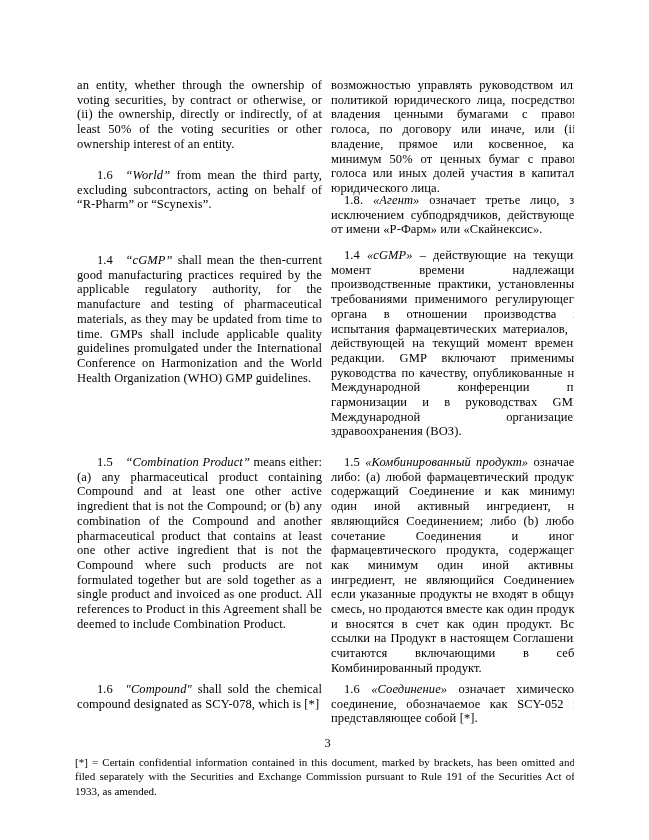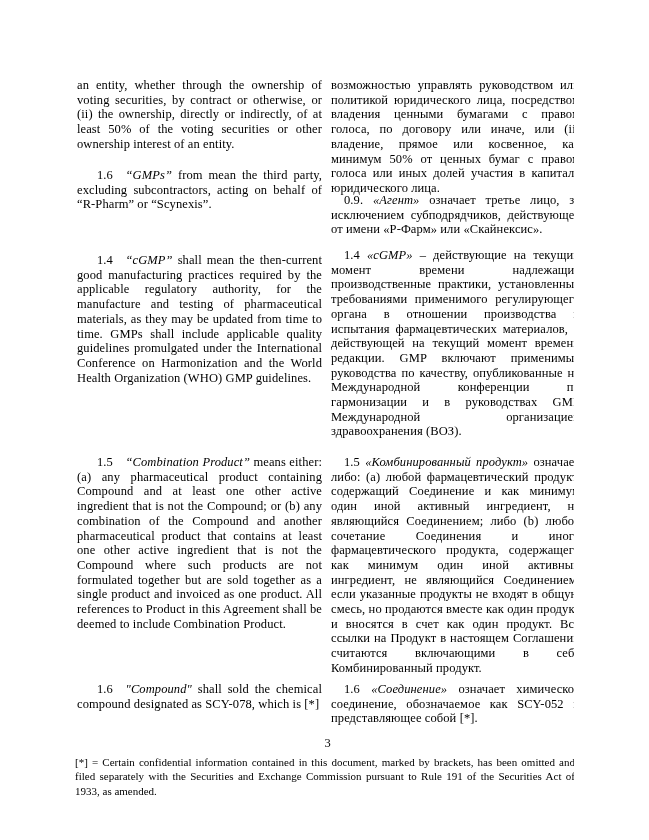--- a/index.html
+++ b/index.html
@@ -69,29 +69,29 @@
     text-align: justify;
   }
 </style>
 </head>
 <body>
 
 <div class="page">
 
   <div class="col left">
     <p class="en-p1"><span>an entity, whether through the ownership of voting securities, by contract or otherwise, or (ii) the ownership, directly or indirectly, of at least 50% of the voting securities or other ownership interest of an entity.</span></p>
-    <p class="en-p2 ind-en"><span>1.6 </span><em>“GMPs”</em><span> from mean the third party, excluding subcontractors, acting on behalf of “R-Pharm” or “Scynexis”.</span></p>
+    <p class="en-p2 ind-en"><span>1.6 </span><em>“World”</em><span> from mean the third party, excluding subcontractors, acting on behalf of “R-Pharm” or “Scynexis”.</span></p>
     <p class="en-p3 ind-en"><span>1.4 </span><em>“cGMP”</em><span> shall mean the then-current good manufacturing practices required by the applicable regulatory authority, for the manufacture and testing of pharmaceutical materials, as they may be updated from time to time.  GMPs shall include applicable quality guidelines promulgated under the International Conference on Harmonization and the World Health Organization (WHO) GMP guidelines.</span></p>
     <p class="en-p4 ind-en"><span>1.5 </span><em>“Combination Product”</em><span> means either: (a) any pharmaceutical product containing Compound and at least one other active ingredient that is not the Compound; or (b) any combination of the Compound and another pharmaceutical product that contains at least one other active ingredient that is not the Compound where such products are not formulated together but are sold together as a single product and invoiced as one product. All references to Product in this Agreement shall be deemed to include Combination Product.</span></p>
     <p class="en-p5 ind-en"><span>1.6 </span><em>"Compound"</em><span> shall sold the chemical compound designated as SCY-078, which is [*]</span></p>
   </div>
 
   <div class="col right">
     <p class="ru-p1"><span>возможностью управлять руководством или политикой юридического лица, посредством владения ценными бумагами с правом голоса, по договору или иначе, или (ii) владение, прямое или косвенное, как минимум 50% от ценных бумаг с правом голоса или иных долей участия в капитале юридического лица.</span></p>
-    <p class="ru-p2 ind-ru"><span>0.9. </span><em>«Агент»</em><span> означает третье лицо, за исключением субподрядчиков, действующее от имени «Р-Фарм» или «Скайнексис».</span></p>
+    <p class="ru-p2 ind-ru"><span>1.8. </span><em>«Агент»</em><span> означает третье лицо, за исключением субподрядчиков, действующее от имени «Р-Фарм» или «Скайнексис».</span></p>
     <p class="ru-p3 ind-ru"><span>1.4 </span><em>«cGMP»</em><span> – действующие на текущий момент времени надлежащие производственные практики, установленные требованиями применимого регулирующего органа в отношении производства и испытания фармацевтических материалов, в действующей на текущий момент времени редакции. GMP включают применимые руководства по качеству, опубликованные на Международной конференции по гармонизации и в руководствах GMP Международной организацией здравоохранения (ВОЗ).</span></p>
     <p class="ru-p4 ind-ru"><span>1.5 </span><em>«Комбинированный продукт»</em><span> означает либо: (а) любой фармацевтический продукт, содержащий Соединение и как минимум один иной активный ингредиент, не являющийся Соединением; либо (b) любое сочетание Соединения и иного фармацевтического продукта, содержащего как минимум один иной активный ингредиент, не являющийся Соединением, если указанные продукты не входят в общую смесь, но продаются вместе как один продукт и вносятся в счет как один продукт. Все ссылки на Продукт в настоящем Соглашении считаются включающими в себя Комбинированный продукт.</span></p>
     <p class="ru-p5 ind-ru"><span>1.6 </span><em>«Соединение»</em><span> означает химическое соединение, обозначаемое как SCY-052 и представляющее собой [*].</span></p>
   </div>
 
   <div class="page-number">3</div>
 
   <p class="footnote">[*] = Certain confidential information contained in this document, marked by brackets, has been omitted and filed separately with the Securities and Exchange Commission pursuant to Rule 191 of the Securities Act of 1933, as amended.</p>
 
 </div>

